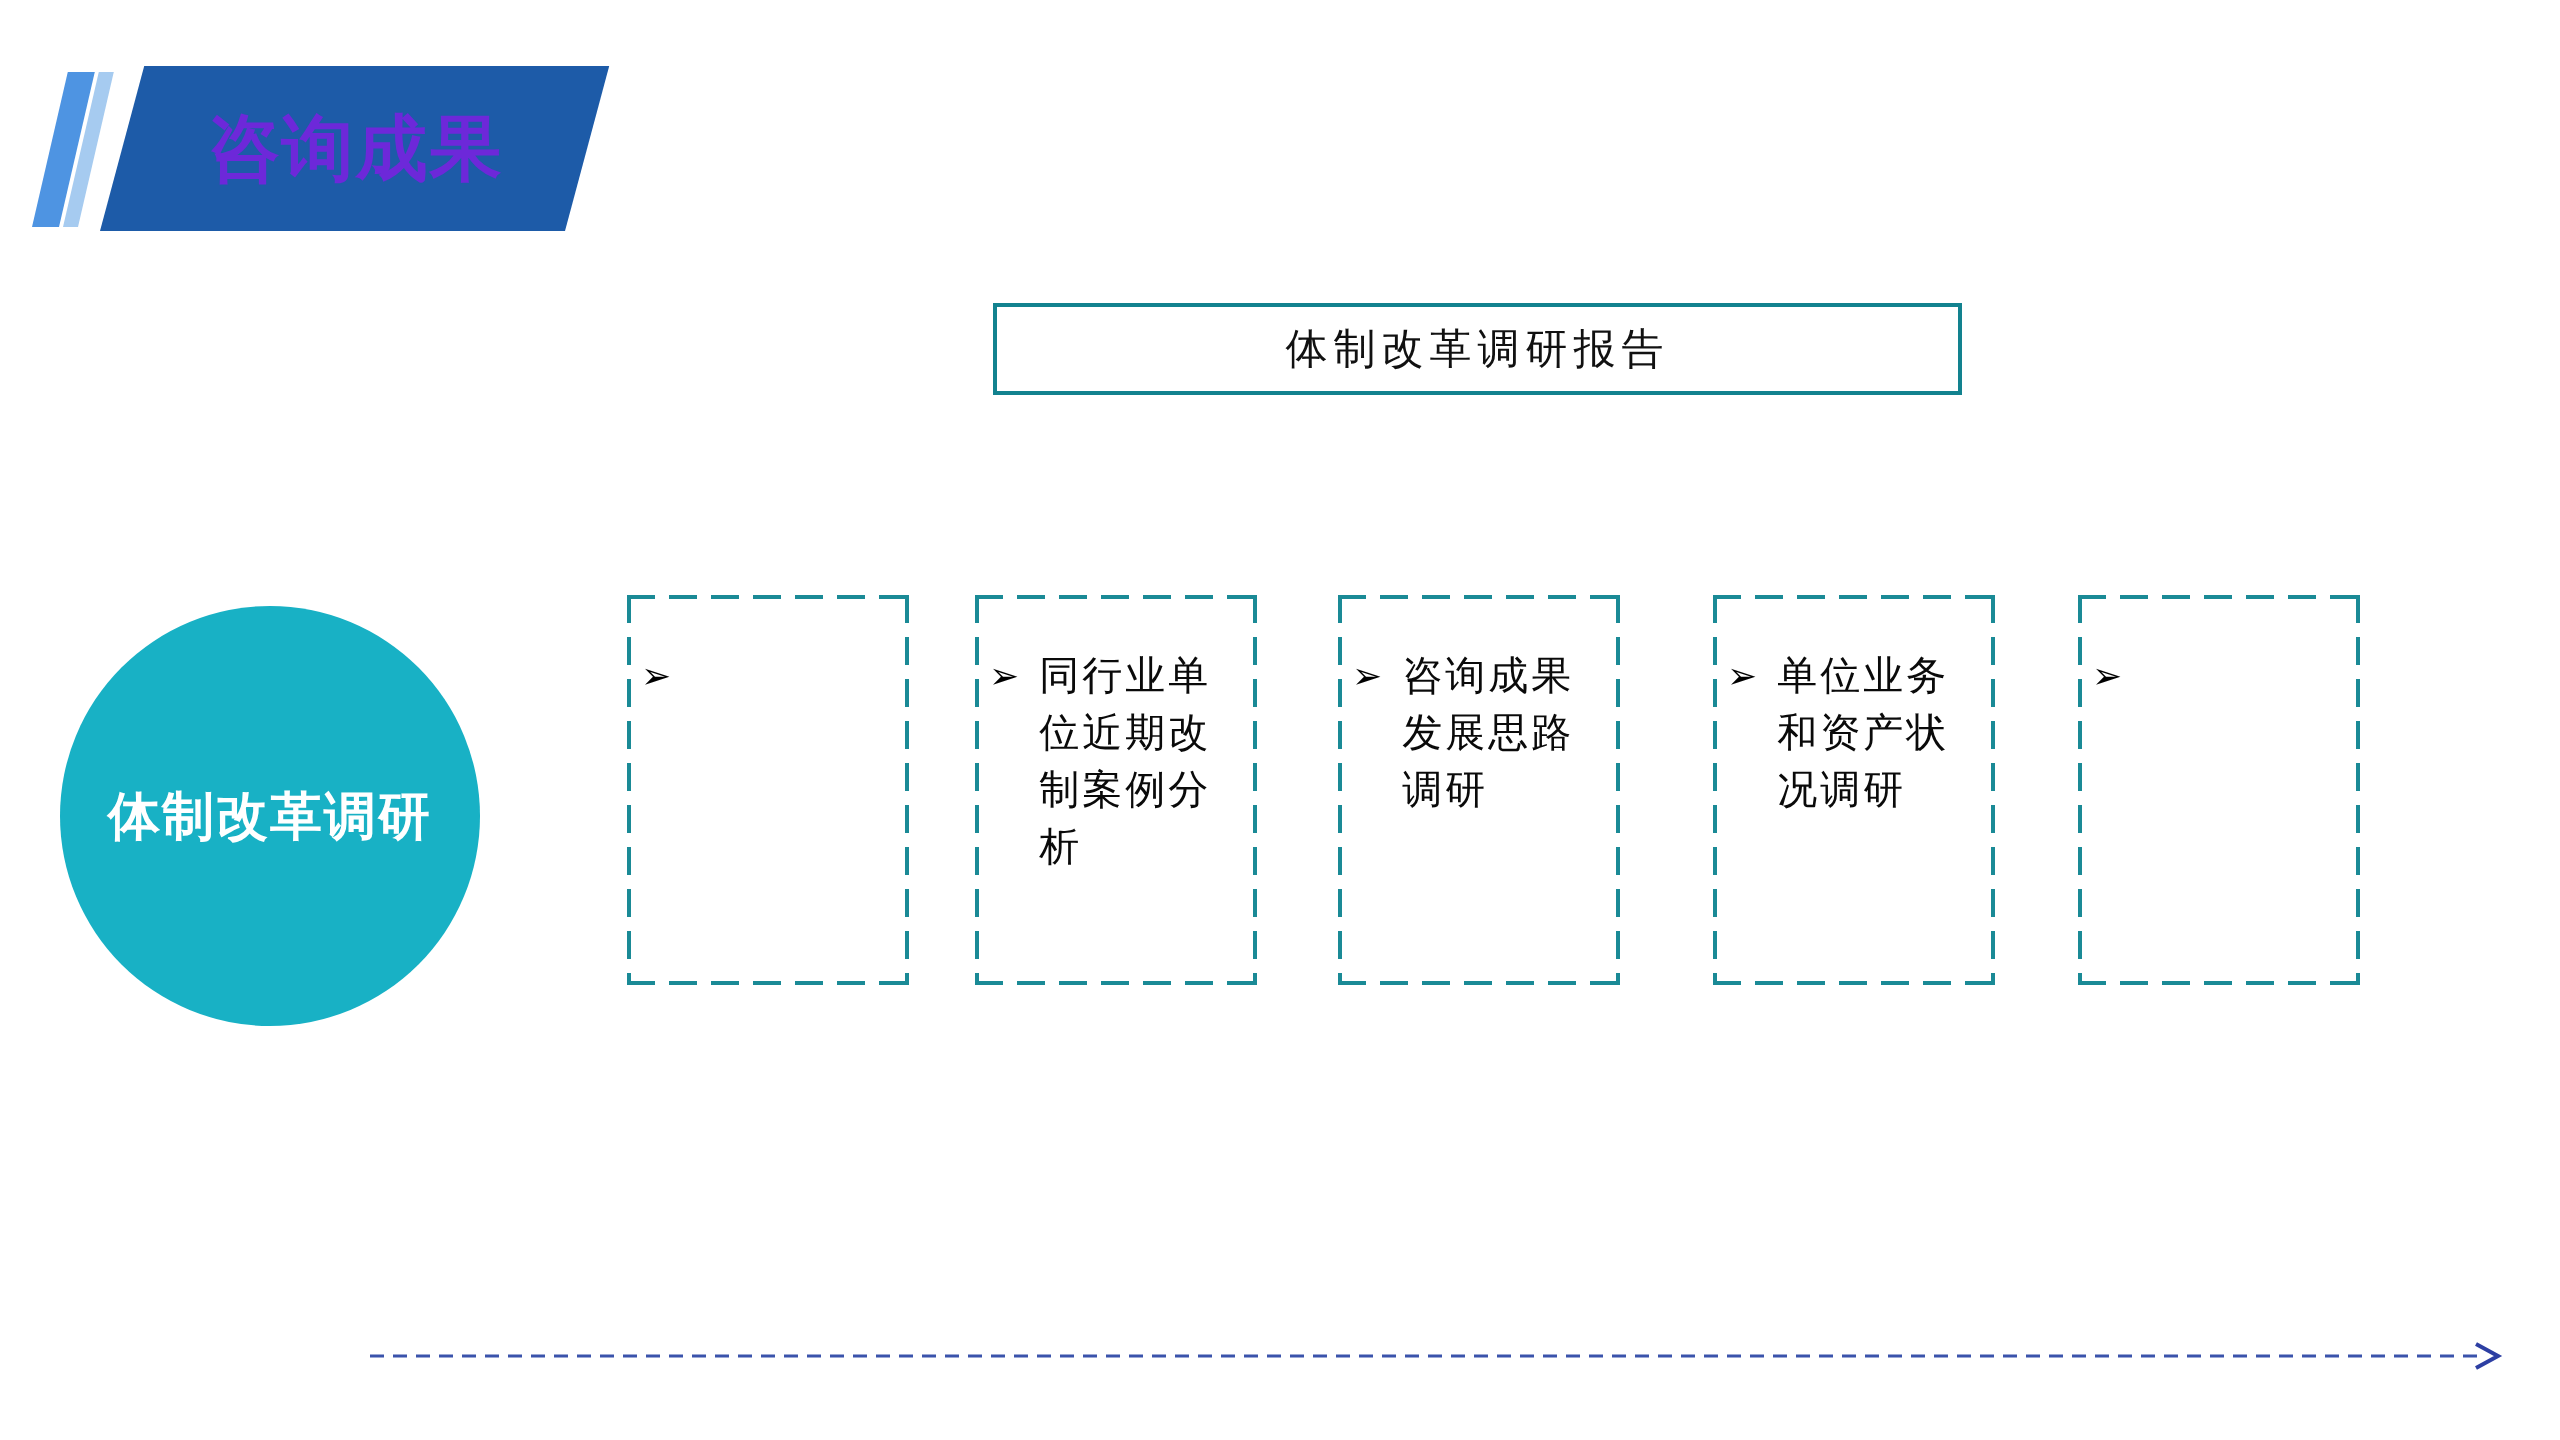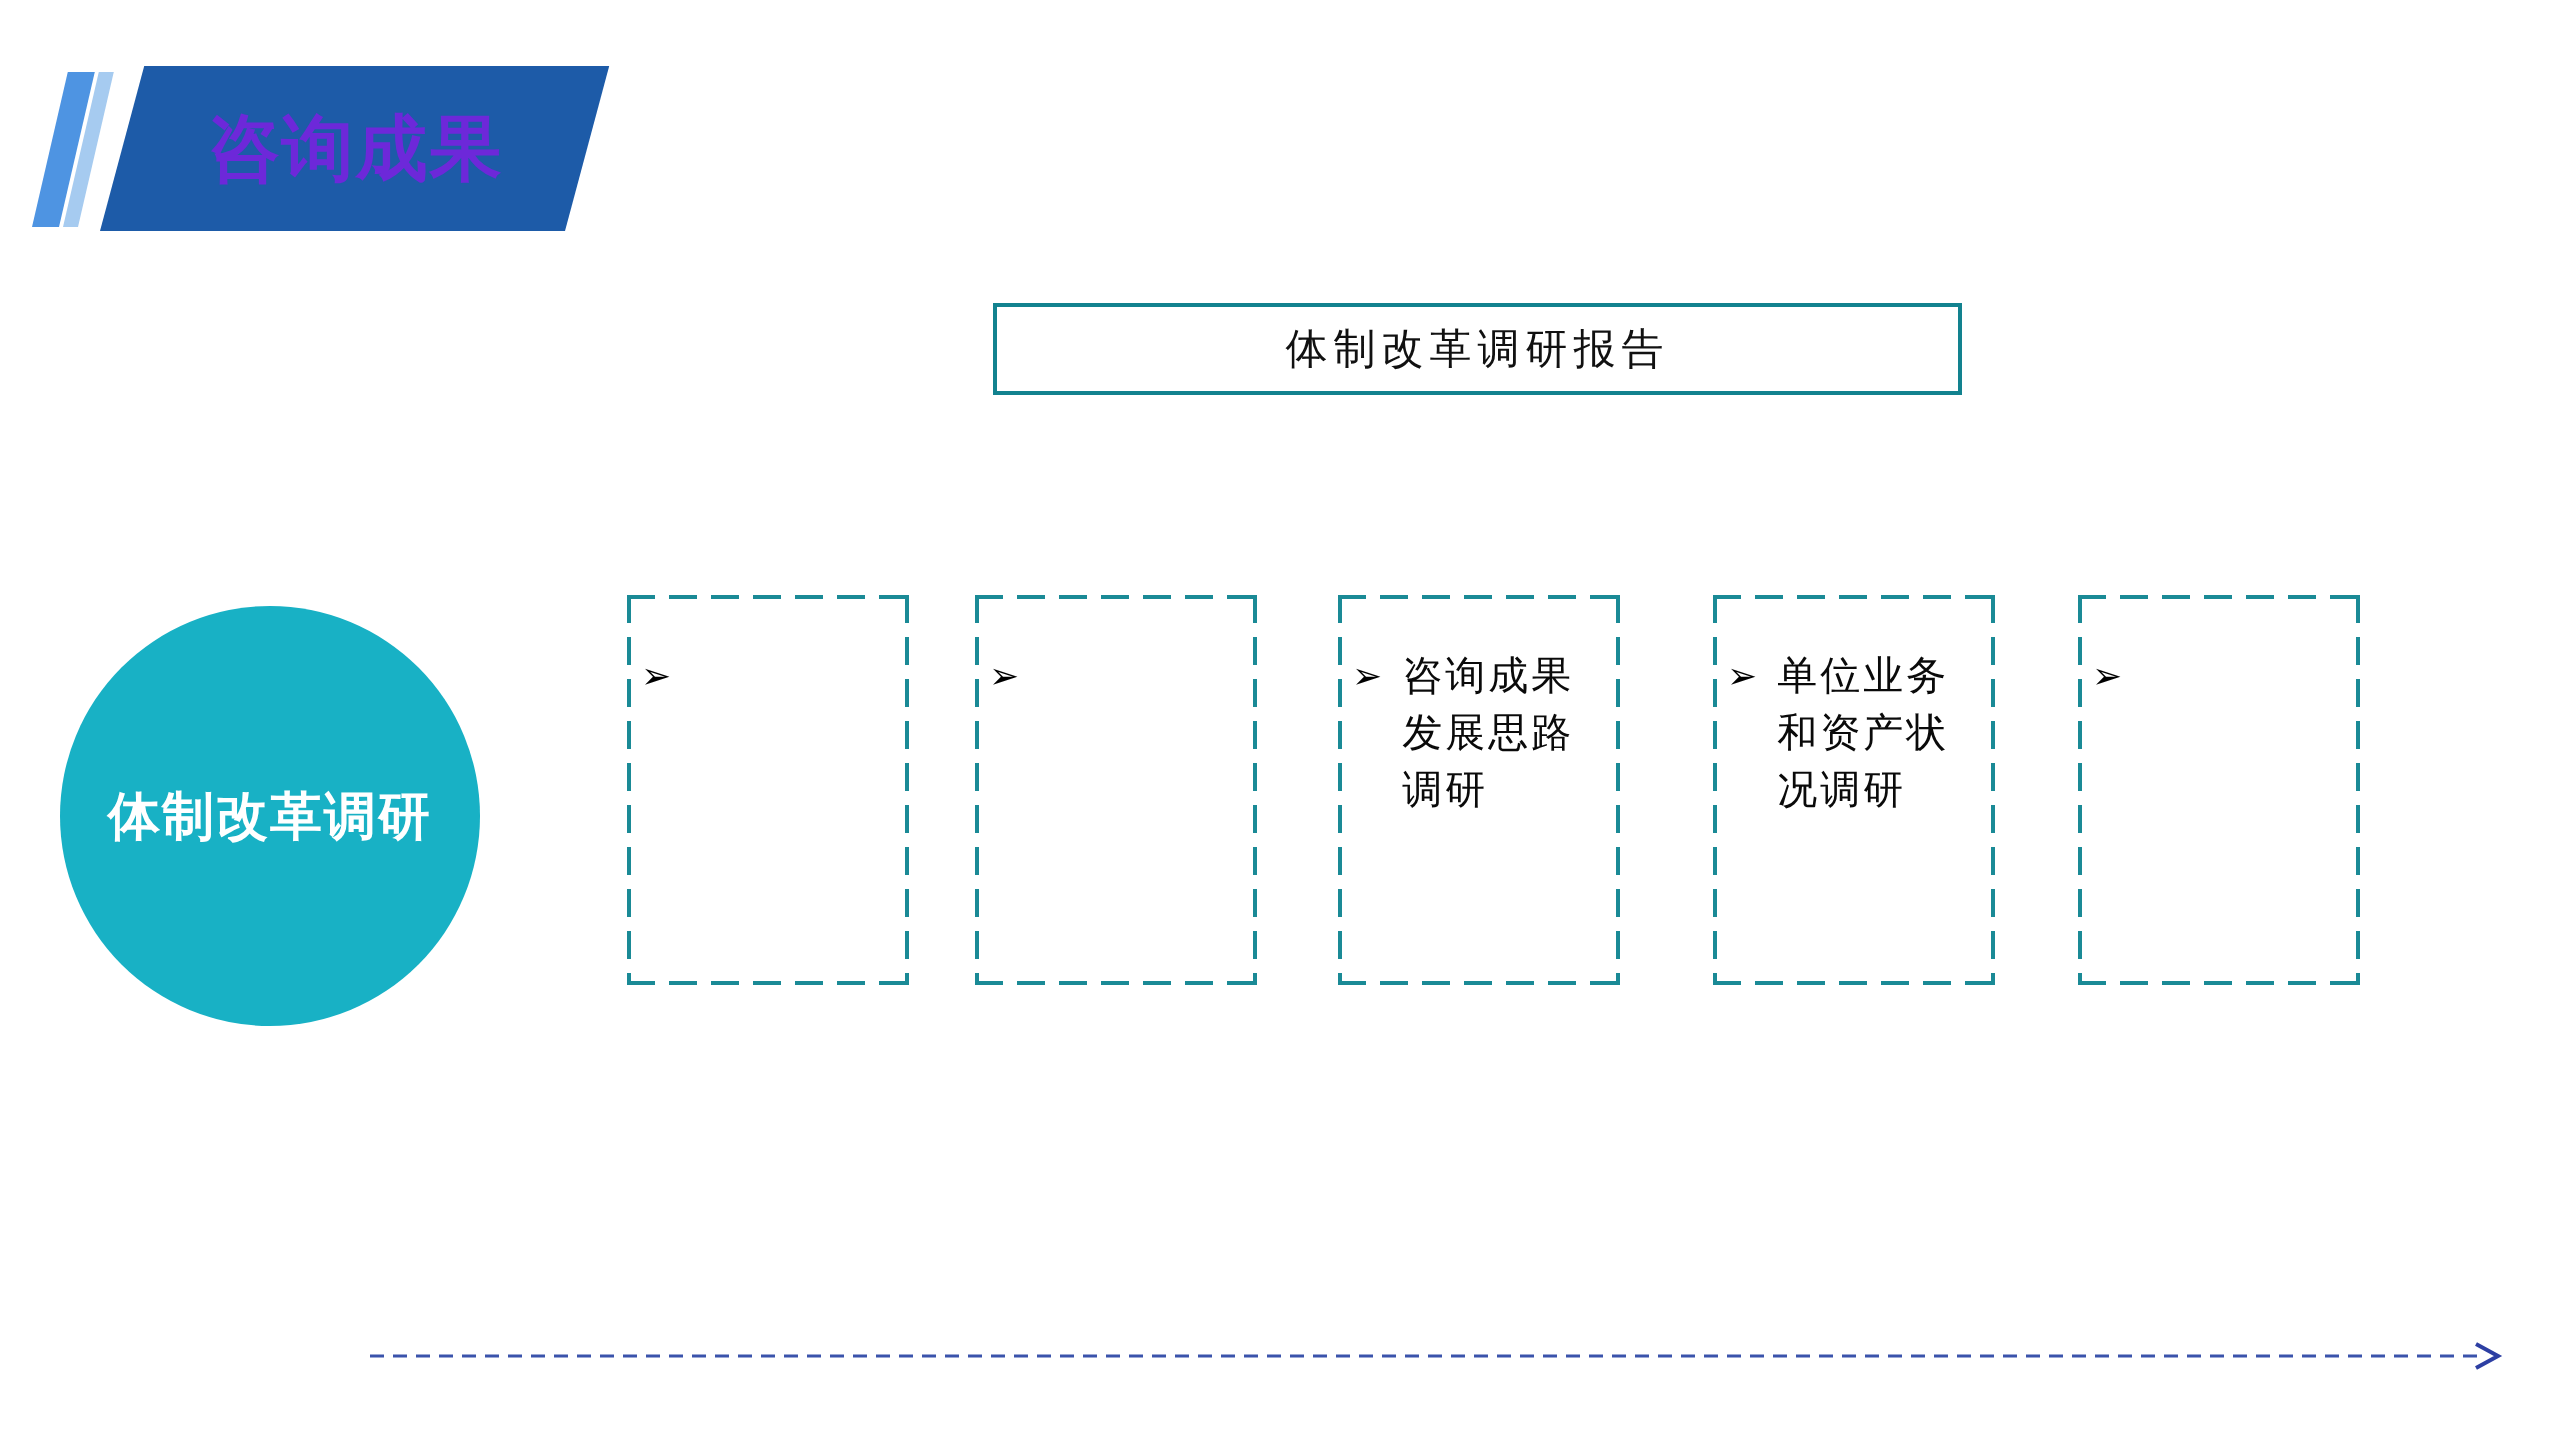--- a/index.html
+++ b/index.html
@@ -164,20 +164,24 @@
   <div class="circle">
     <div>体制改革</div>
     <div>调研</div>
   </div>
 
   <div class="card card-1">
     <span class="card-bullet">➢</span>
   </div>
   <div class="card card-2">
     <span class="card-bullet">➢</span>
+    <span class="card-text">同行业单
+位近期改
+制案例分
+析</span>
   </div>
   <div class="card card-3">
     <span class="card-bullet">➢</span>
     <span class="card-text">咨询成果
 发展思路
 调研</span>
   </div>
   <div class="card card-4">
     <span class="card-bullet">➢</span>
     <span class="card-text">单位业务

